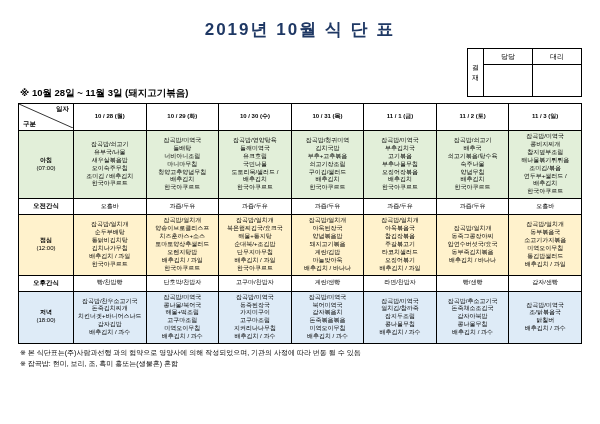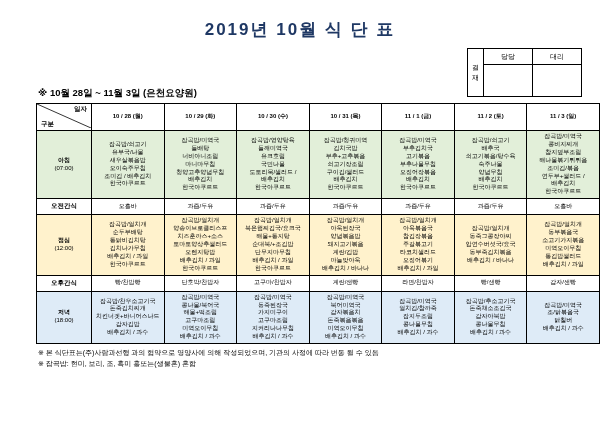--- a/index.html
+++ b/index.html
@@ -13,21 +13,21 @@
     font-family: "Liberation Sans", "DejaVu Sans", sans-serif;
     color: #000000;
     position: relative;
     overflow: hidden;
   }
   .page {
     width: 600px;
     height: 424px;
     position: relative;
     box-sizing: border-box;
-    padding: 0 36px;
+    padding: 0 18px;
   }
   .title {
     text-align: center;
     font-size: 17px;
     font-weight: bold;
     color: #1f3864;
     letter-spacing: 2px;
     padding-top: 18px;
     padding-bottom: 4px;
   }
@@ -164,21 +164,21 @@
         <td class="appr-head">대리</td>
       </tr>
       <tr>
         <td class="appr-cell"></td>
         <td class="appr-cell"></td>
       </tr>
     </tbody>
       </table>
   </div>
 
-  <div class="period">※ 10월 28일 ~ 11월 3일 (은천요양원)</div>
+  <div class="period">※ 10월 28일 ~ 11월 3일 (돼지고기볶음)</div>
 
   <table class="menu">
     <thead>
       <tr>
         <th class="hdr-corner">
           <div class="diag">
             <svg width="54" height="24" viewBox="0 0 54 24">
                 <line x1="0" y1="0" x2="54" y2="24" stroke="#000" stroke-width="0.8"></line>
               </svg>
           </div>

